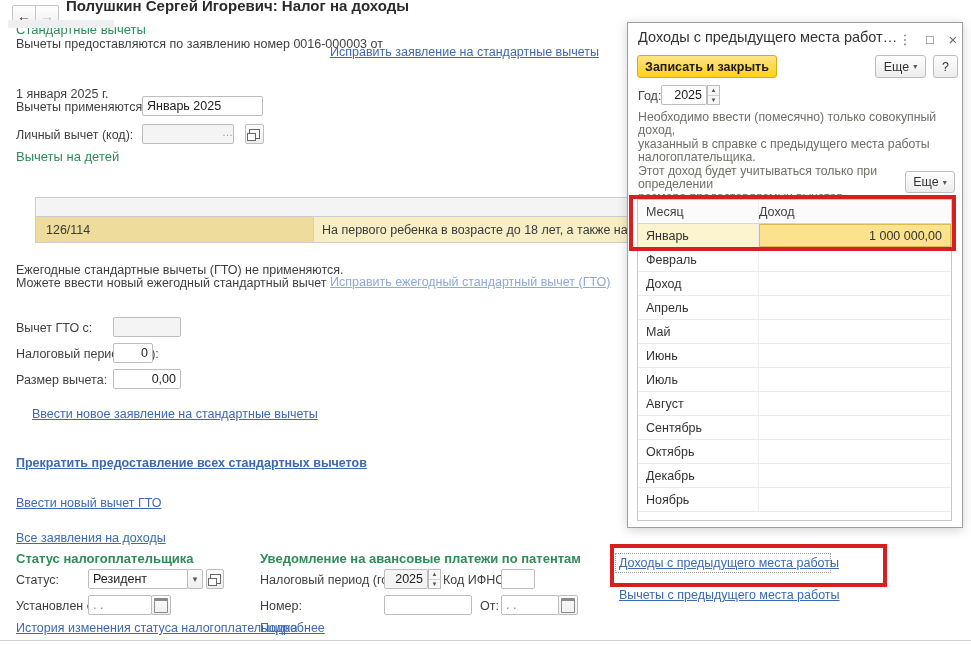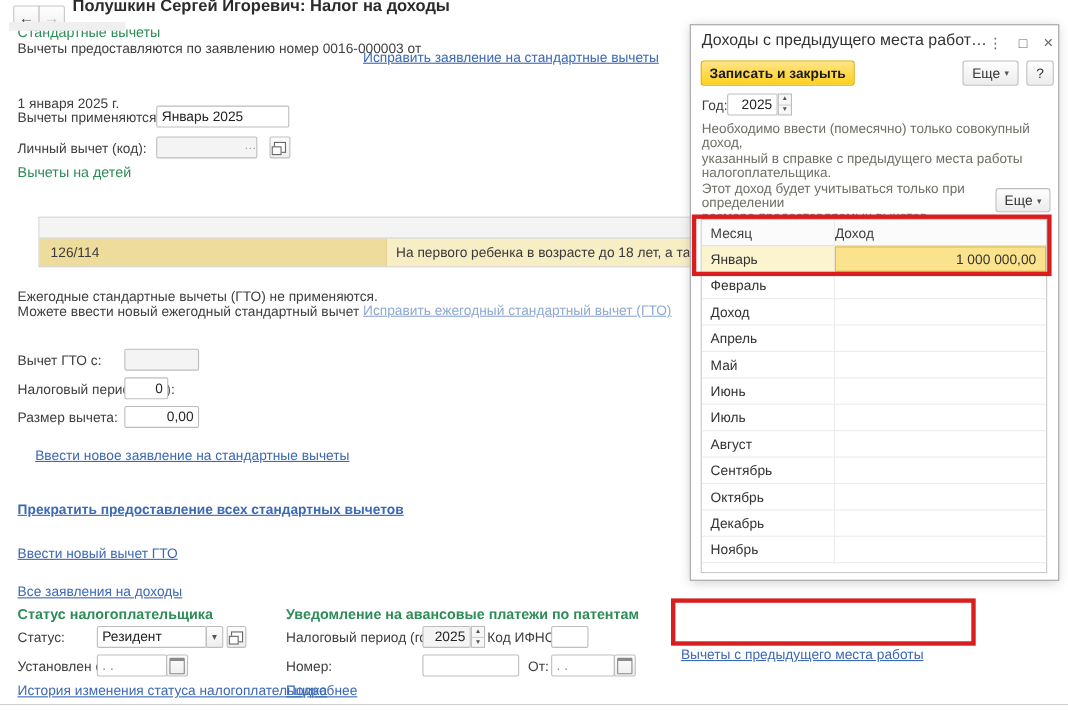--- a/index.html
+++ b/index.html
@@ -29,21 +29,21 @@
   .openglyph:after{content:"";position:absolute;left:-3px;top:3px;width:7px;height:6px;border:1px solid #666;background:#fff;}
   .btn{border:1px solid #bdbdbd;background:linear-gradient(#fefefe,#ececec);border-radius:3px;
        display:flex;align-items:center;justify-content:center;font-size:12.5px;color:#333;cursor:pointer;box-sizing:border-box;}
   .btn.yellow{background:linear-gradient(#ffe487,#ffd11c);border-color:#d9ae00;font-weight:bold;color:#1a1a1a;}
   .tinycaret{font-size:8px;color:#555;margin-left:4px;}
   .redbox{position:absolute;border:4px solid #d81e1e;box-sizing:border-box;z-index:30;pointer-events:none;}
   
   .ltable{position:absolute;left:35px;top:197px;width:905px;border:1px solid #cdcdcd;box-sizing:border-box;background:#fff;}
   .ltable .hdr{height:18px;background:#f4f4f4;border-bottom:1px solid #cdcdcd;}
   .lrow{display:flex;height:25px;}
-  .lrow .c1{width:316px;background:#eedc9d;border-right:1px solid #e3d193;display:flex;align-items:center;
+  .lrow .c1{width:278px;background:#eedc9d;border-right:1px solid #e3d193;display:flex;align-items:center;
             padding-left:10px;box-sizing:border-box;color:#3a3a3a;}
   .lrow .c2{flex:1;background:#f8eec6;display:flex;align-items:center;padding-left:8px;color:#3a3a3a;
             white-space:nowrap;overflow:hidden;}
   
   #dlg{position:absolute;left:627px;top:22px;width:336px;height:506px;background:#fff;border:1px solid #9e9e9e;
        box-shadow:0 2px 10px rgba(0,0,0,0.18);z-index:10;box-sizing:border-box;}
   #dlg .dtitle{position:absolute;left:10px;top:6px;font-size:14.5px;color:#333;white-space:nowrap;}
   .titleicon{position:absolute;top:7px;width:18px;height:18px;display:flex;align-items:center;justify-content:center;
        color:#666;font-size:13px;cursor:pointer;}
   .dnote{position:absolute;left:10px;top:88px;width:306px;font-size:12.3px;line-height:13.4px;color:#6f6f66;white-space:pre-line;}
@@ -148,20 +148,23 @@
 
   <div class="abs lbl" style="left:260px;top:599px;">Номер:</div>
   <input class="inp" style="left: 384px; top: 595px; width: 88px;">
   <div class="abs lbl" style="left:480px;top:599px;">От:</div>
   <input class="inp datefield" style="left: 501px; top: 595px; width: 58px;" value=". .">
   <div class="sidebtn" style="left:558px;top:595px;width:20px;height:20px;">
     <span class="calbox"></span>
   </div>
   <div class="abs link" style="left:260px;top:621px;">Подробнее</div>
 
+  <div class="dotted">
+    <span class="link">Доходы с предыдущего места работы</span>
+  </div>
   <div class="abs link" style="left:619px;top:588px;z-index:5;">Вычеты с предыдущего места работы</div>
 
   <div id="dlg">
     <div class="dtitle">Доходы с предыдущего места работ…</div>
     <div class="titleicon" style="left:268px;">
       <span>⋮</span>
     </div>
     <div class="titleicon" style="left:293px;">
       <span>□</span>
     </div>

